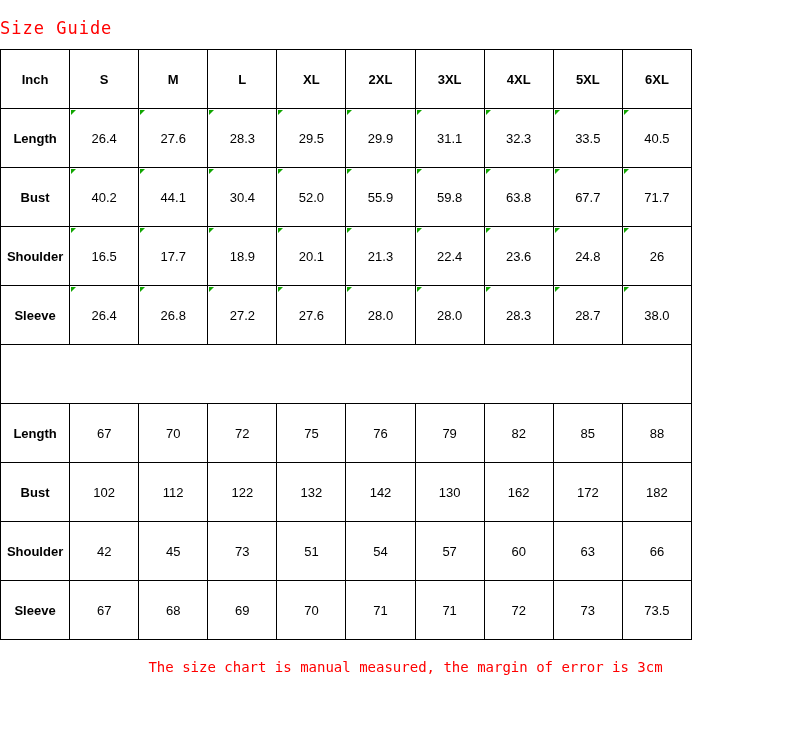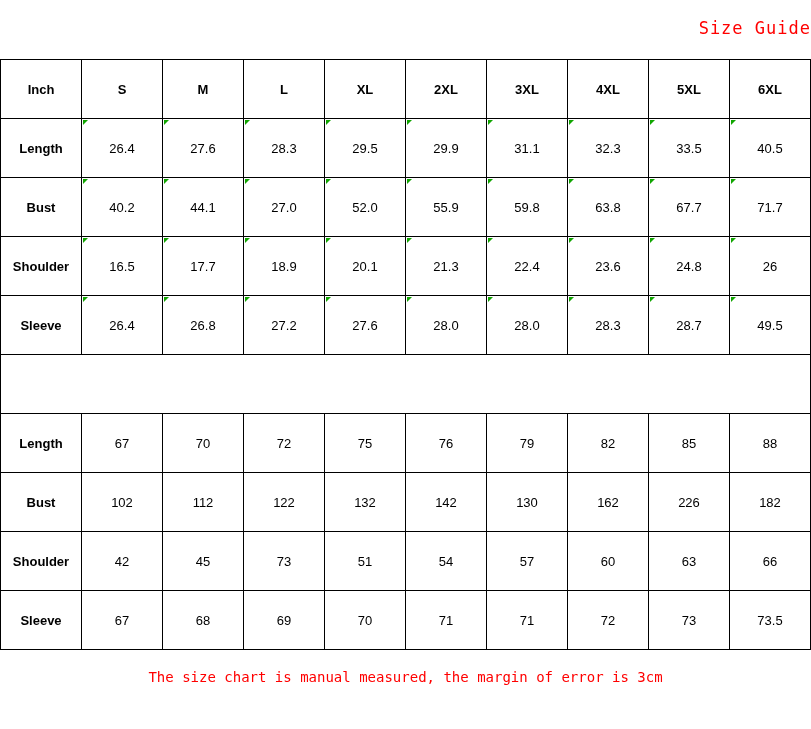--- a/index.html
+++ b/index.html
@@ -14,34 +14,33 @@
     color: #000000;
     overflow: hidden;
   }
   .page {
     position: relative;
     width: 811px;
     height: 729px;
     box-sizing: border-box;
   }
   .title {
-    text-align: right;
+    text-align: left;
     font-family: "DejaVu Sans Mono", monospace;
     font-size: 17px;
     letter-spacing: 1px;
     color: #ff0000;
     padding-top: 20px;
     padding-bottom: 12px;
     line-height: 1;
   }
   table.size-table {
-    width: 811px;
+    width: 692px;
     border-collapse: collapse;
     table-layout: fixed;
-    margin-top: 10px;
   }
   table.size-table td {
     border: 1px solid #000000;
     text-align: center;
     vertical-align: middle;
     font-size: 13px;
     color: #000000;
     height: 56px;
     position: relative;
   }
@@ -112,21 +111,21 @@
           <td class="mark">31.1</td>
           <td class="mark">32.3</td>
           <td class="mark">33.5</td>
           <td class="mark">40.5</td>
         </tr>
 
         <tr>
           <td class="row-head">Bust</td>
           <td class="mark">40.2</td>
           <td class="mark">44.1</td>
-          <td class="mark">27.0</td>
+          <td class="mark">30.4</td>
           <td class="mark">52.0</td>
           <td class="mark">55.9</td>
           <td class="mark">59.8</td>
           <td class="mark">63.8</td>
           <td class="mark">67.7</td>
           <td class="mark">71.7</td>
         </tr>
 
         <tr>
           <td class="row-head">Shoulder</td>
@@ -144,21 +143,21 @@
         <tr>
           <td class="row-head">Sleeve</td>
           <td class="mark">26.4</td>
           <td class="mark">26.8</td>
           <td class="mark">27.2</td>
           <td class="mark">27.6</td>
           <td class="mark">28.0</td>
           <td class="mark">28.0</td>
           <td class="mark">28.3</td>
           <td class="mark">28.7</td>
-          <td class="mark">49.5</td>
+          <td class="mark">38.0</td>
         </tr>
 
         <tr class="gap-row">
           <td colspan="10"></td>
         </tr>
 
 
         <tr>
           <td class="row-head">Length</td>
           <td>67</td>
@@ -174,21 +173,21 @@
 
         <tr>
           <td class="row-head">Bust</td>
           <td>102</td>
           <td>112</td>
           <td>122</td>
           <td>132</td>
           <td>142</td>
           <td>130</td>
           <td>162</td>
-          <td>226</td>
+          <td>172</td>
           <td>182</td>
         </tr>
 
         <tr>
           <td class="row-head">Shoulder</td>
           <td>42</td>
           <td>45</td>
           <td>73</td>
           <td>51</td>
           <td>54</td>

